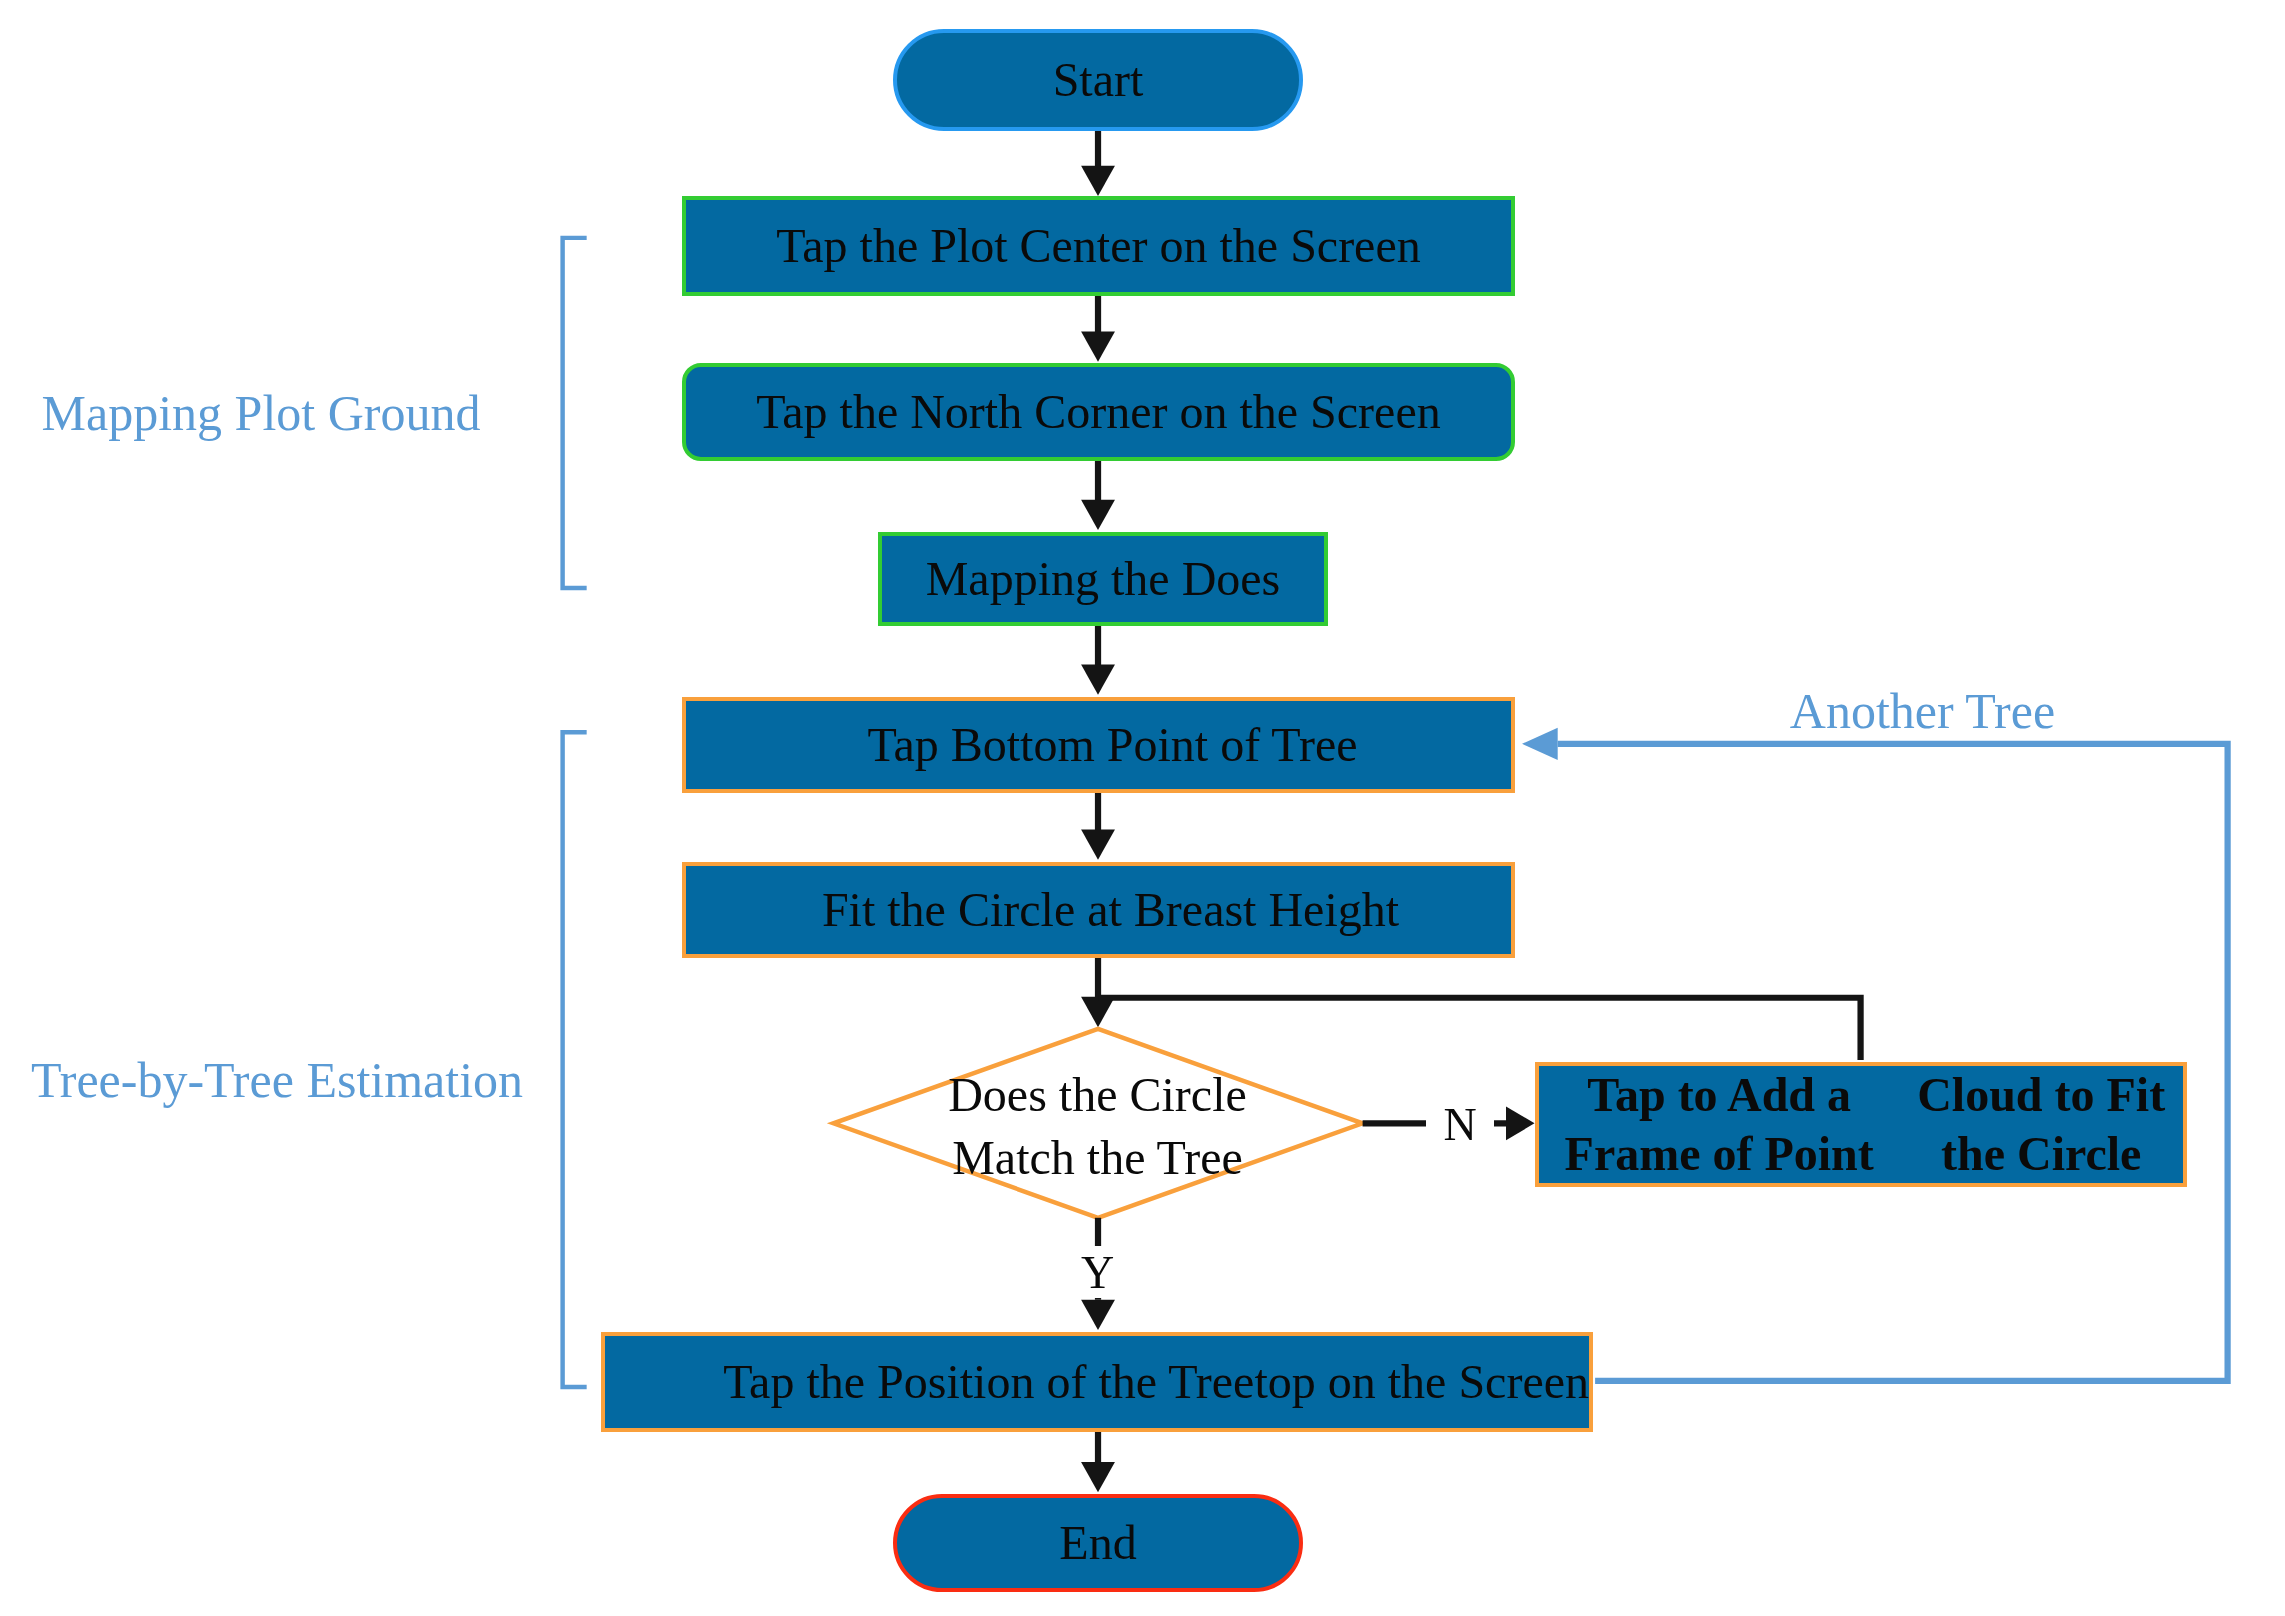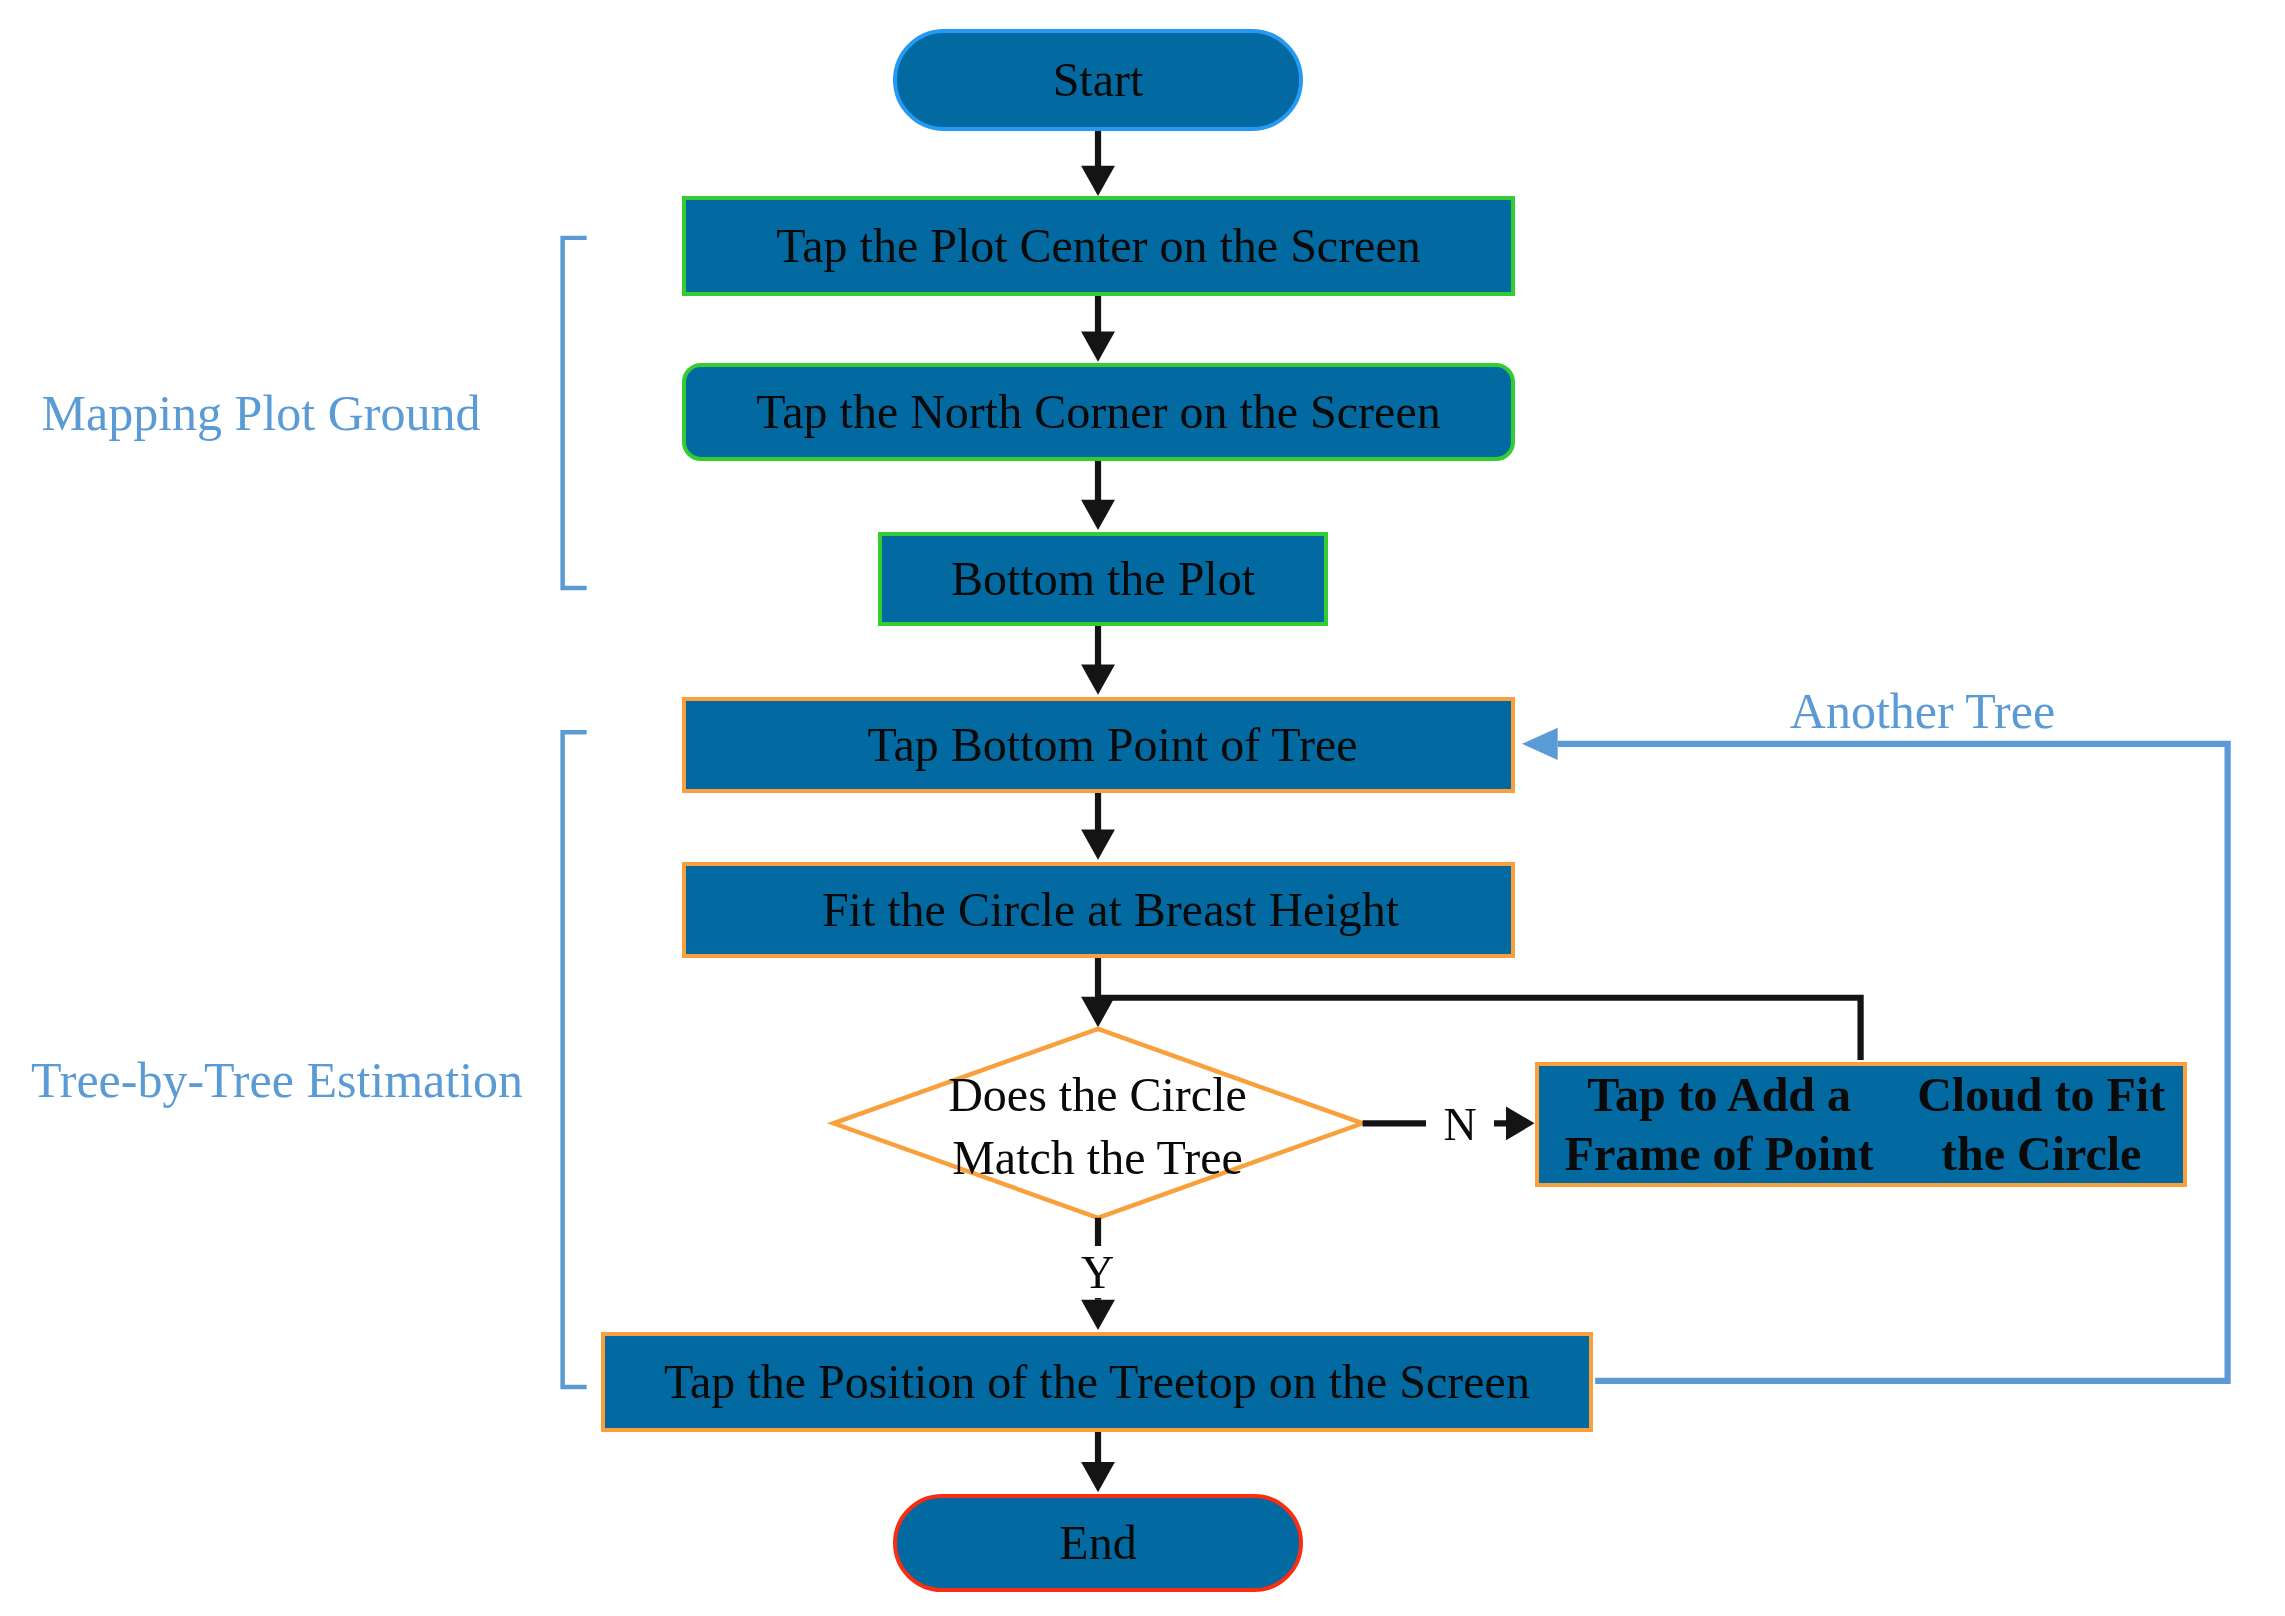--- a/index.html
+++ b/index.html
@@ -112,42 +112,42 @@
 
   <div class="node proc-green" style="left:682px;top:196px;width:833px;height:100px;">
       <span>Tap the Plot Center on the Screen</span>
     </div>
 
   <div class="node proc-green" style="left:682px;top:363px;width:833px;height:98px;border-radius:19px;">
       <span>Tap the North Corner on the Screen</span>
     </div>
 
   <div class="node proc-green" style="left:878px;top:532px;width:450px;height:94px;">
-      <span>Bottom the Plot</span>
+      <span>Mapping the Does</span>
     </div>
 
   <div class="node proc-orange" style="left:682px;top:697px;width:833px;height:96px;padding-left:28px;">
       <span>Tap Bottom Point of Tree</span>
     </div>
 
   <div class="node proc-orange" style="left:682px;top:862px;width:833px;height:96px;padding-left:24px;">
       <span>Fit the Circle at Breast Height</span>
     </div>
 
   <div class="diamond-text">
     <div>Does the Circle</div>
     <div>Match the Tree</div>
   </div>
 
   <div class="node proc-orange multiline" style="left:1535px;top:1062px;width:652px;height:125px;">
     <div>Tap to Add a Frame of Point</div>
     <div>Cloud to Fit the Circle</div>
   </div>
 
-  <div class="node proc-orange" style="left:601px;top:1332px;width:992px;height:100px;">
+  <div class="node proc-orange" style="left:601px;top:1332px;width:992px;height:100px;justify-content:flex-end;">
       <span>Tap the Position of the Treetop on the Screen</span>
     </div>
 
   <div class="node stadium end" style="left:893px;top:1494px;width:410px;height:98px;">
       <span>End</span>
     </div>
 
   <div class="branch-label" style="left:1426px;top:1098px;width:68px;height:52px;">N</div>
   <div class="branch-label" style="left:1069px;top:1246px;width:57px;height:52px;">Y</div>
 

